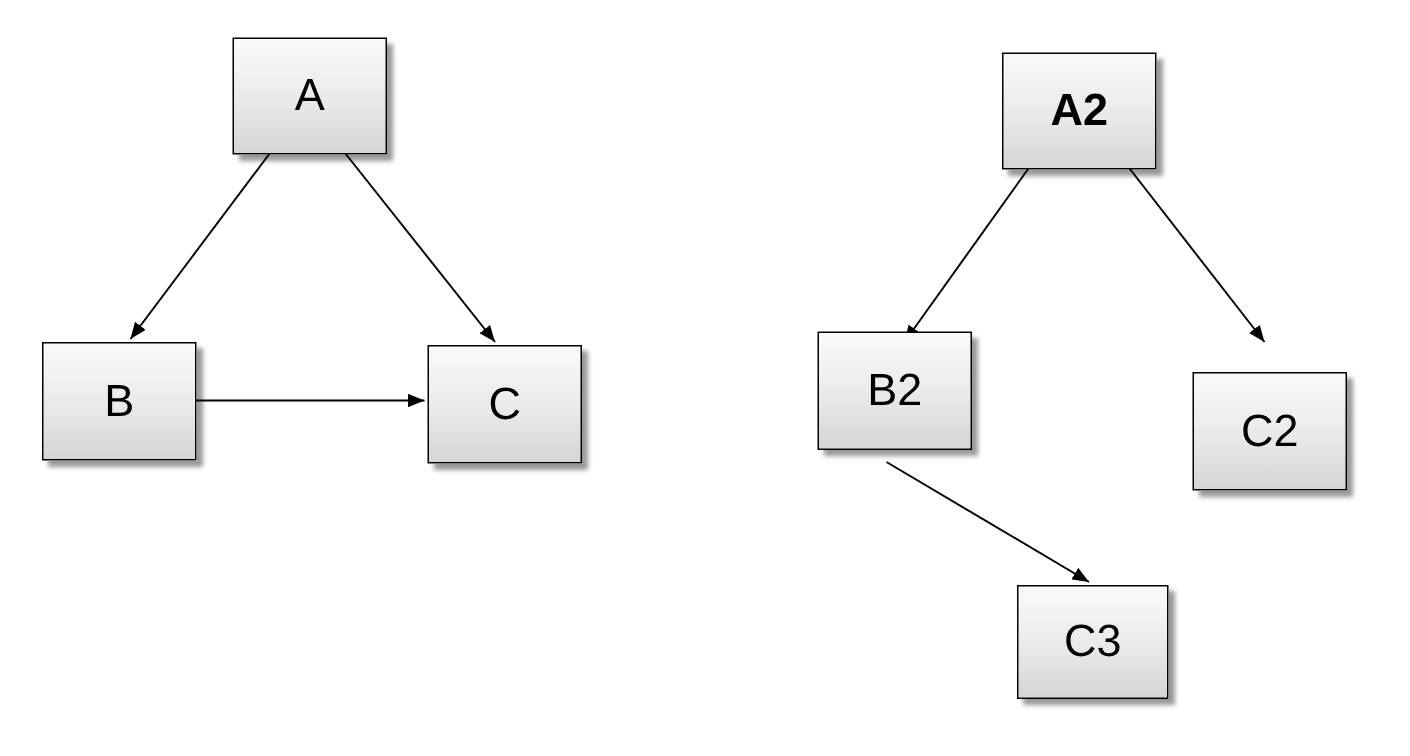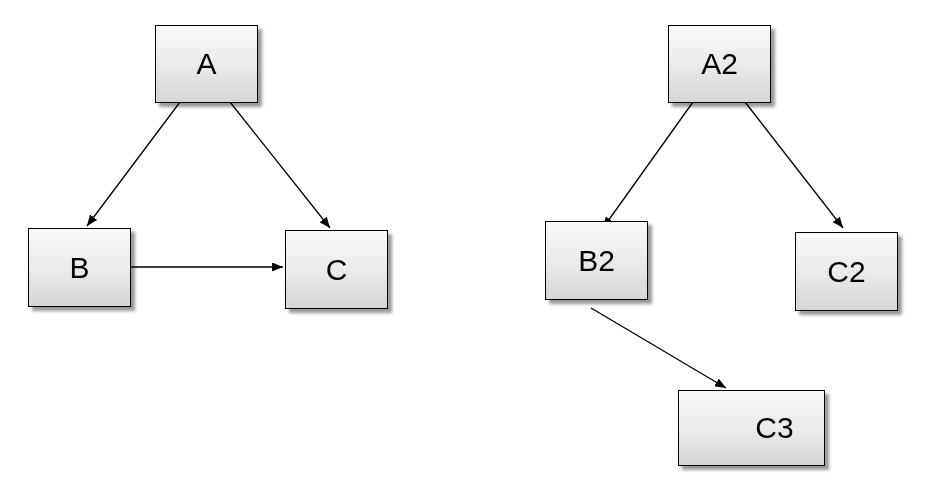--- a/index.html
+++ b/index.html
@@ -68,26 +68,26 @@
   <div id="nodes">
       <div class="node" style="left: 155px; top: 25px; width: 101px; height: 76px;">
         <span class="node-label">A</span>
       </div>
       <div class="node" style="left: 28px; top: 228px; width: 101px; height: 77px;">
         <span class="node-label">B</span>
       </div>
       <div class="node" style="left: 285px; top: 230px; width: 101px; height: 77px;">
         <span class="node-label">C</span>
       </div>
-      <div class="node" style="left: 668px; top: 25px; width: 101px; height: 76px;">
+      <div class="node" style="left: 668px; top: 35px; width: 101px; height: 76px; font-weight: bold;">
         <span class="node-label">A2</span>
       </div>
       <div class="node" style="left: 545px; top: 221px; width: 101px; height: 77px;">
         <span class="node-label">B2</span>
       </div>
-      <div class="node" style="left: 795px; top: 232px; width: 101px; height: 77px; text-align: right;">
+      <div class="node" style="left: 795px; top: 248px; width: 101px; height: 77px; text-align: right;">
         <span class="node-label">C2</span>
       </div>
-      <div class="node" style="left: 678px; top: 390px; width: 99px; height: 74px; padding-left: 46px;">
+      <div class="node" style="left: 678px; top: 390px; width: 99px; height: 74px;">
         <span class="node-label">C3</span>
       </div>
     </div>
 </div>
 
 </body></html>

